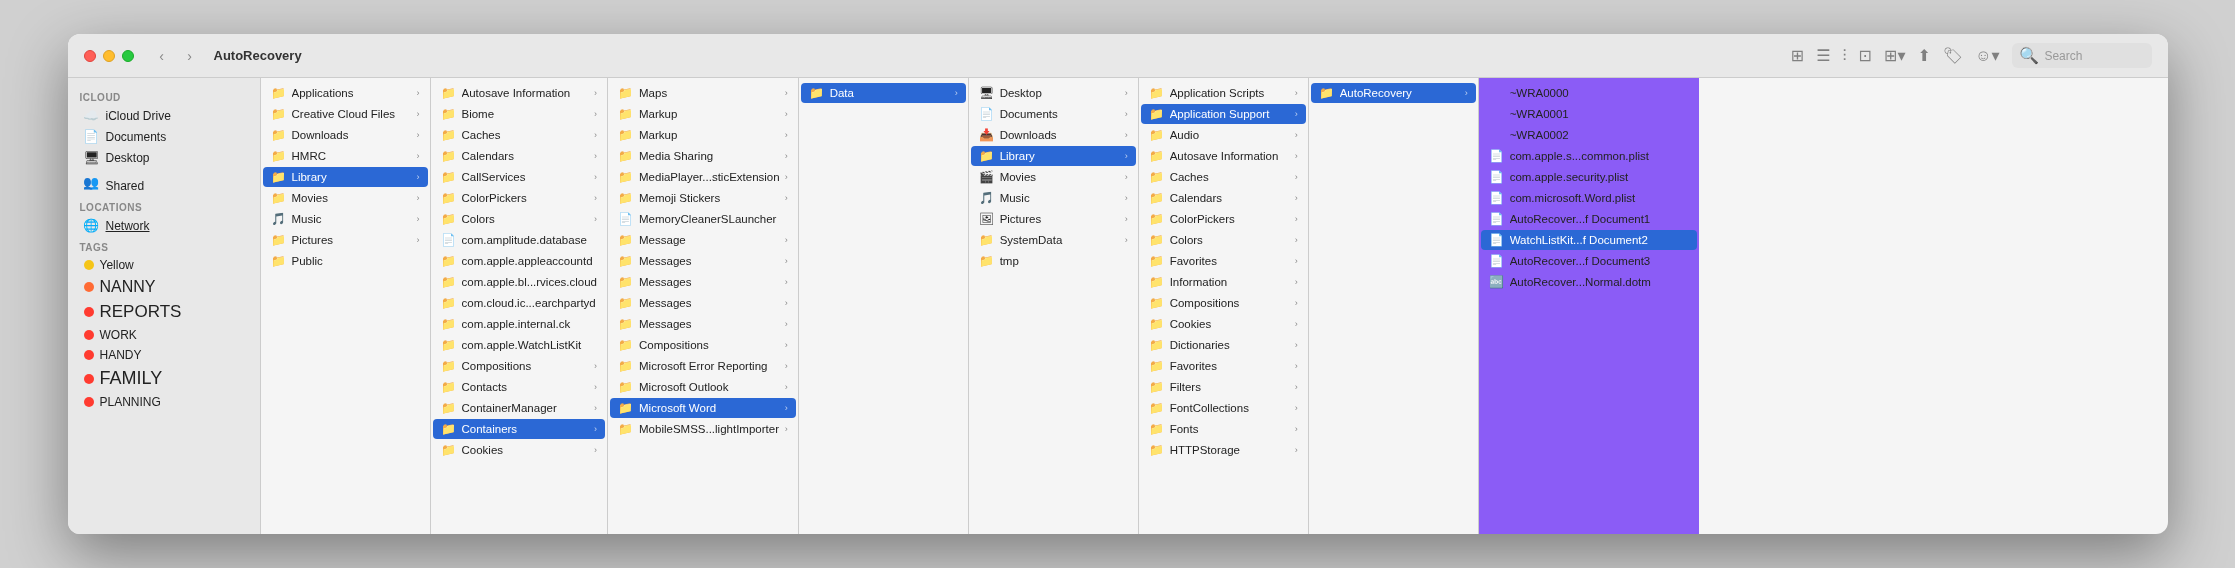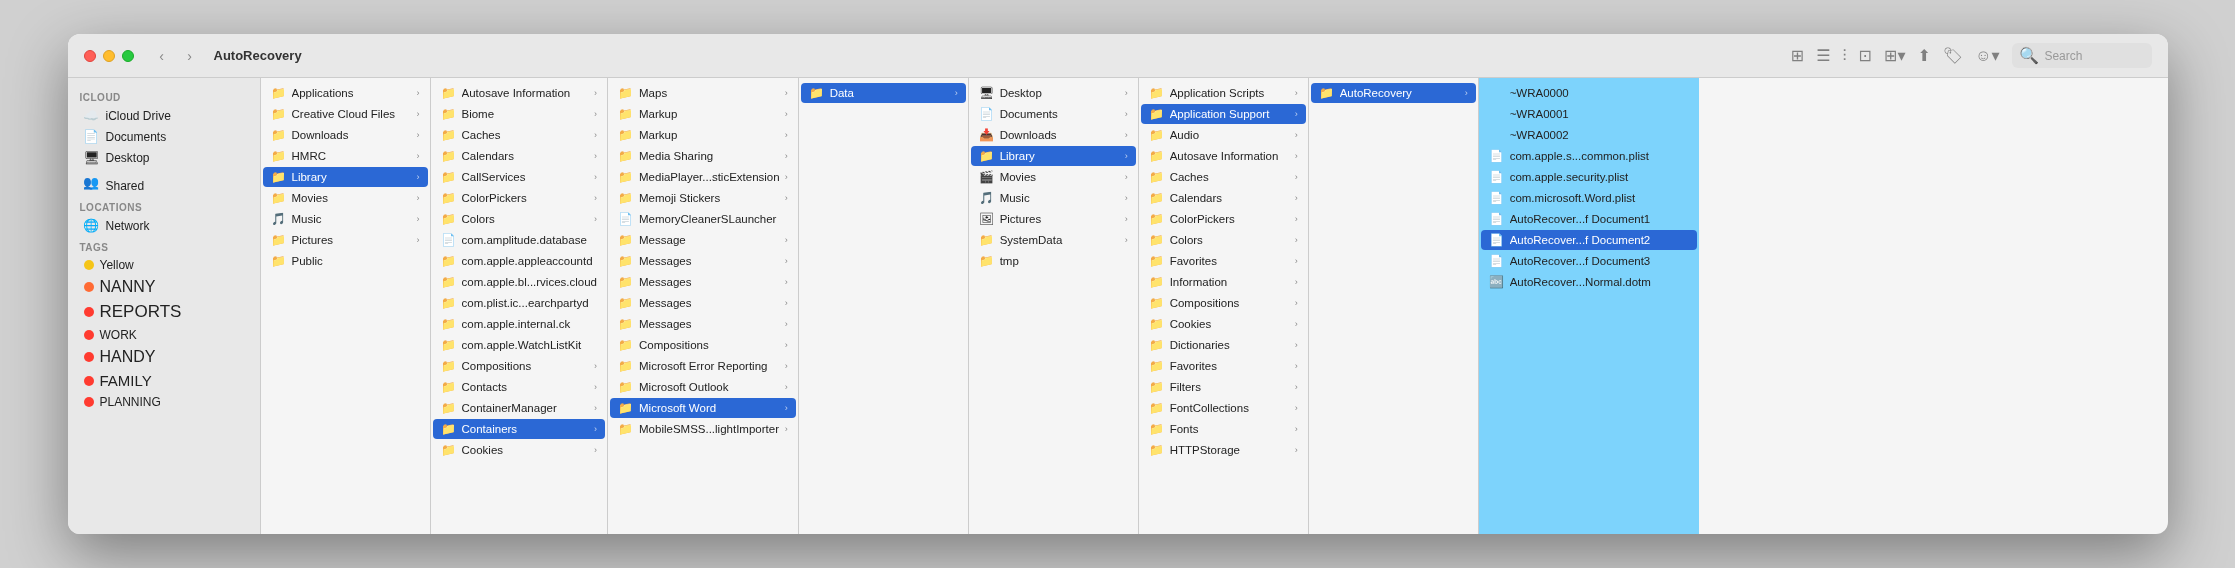--- a/index.html
+++ b/index.html
@@ -172,21 +172,21 @@
       color: #888;
       flex-shrink: 0;
     }
     .col-item.selected .arrow { color: rgba(255,255,255,0.7); }
     .col-item .item-icon { font-size: 12px; flex-shrink: 0; width: 16px; text-align: center; }
     .col-item .item-name {
       flex: 1;
       overflow: hidden;
       text-overflow: ellipsis;
     }
-    .last-column { min-width: 220px !important; max-width: 260px !important; background: #7dd3fc; }
+    .last-column { min-width: 220px !important; max-width: 260px !important; background: #8b5cf6; }
   </style>
 </head>
 <body>
 
 <div class="window">
 
   <div class="titlebar">
     <div class="traffic-lights">
       <div class="traffic-light close"></div>
       <div class="traffic-light minimize"></div>
@@ -229,46 +229,46 @@
           <span class="sidebar-icon">🖥</span>
           <span style="font-size: 12px;">Desktop</span>
         </div>
         <div class="sidebar-item">
           <span class="sidebar-icon">👥</span>
           <span style="font-size: 12px; margin-top: 8px;">Shared</span>
         </div>
         <div class="sidebar-section-label">Locations</div>
         <div class="sidebar-item">
           <span class="sidebar-icon">🌐</span>
-          <span style="font-size: 12px;">Network</span>
+          <span style="font-size: 12px; text-decoration: underline;">Network</span>
         </div>
         <div class="sidebar-section-label">Tags</div>
         <div class="sidebar-item">
           <div class="tag-dot" style="background-color: rgb(245, 197, 24);"></div>
           <span style="font-size: 12px; text-align: right;">Yellow</span>
         </div>
         <div class="sidebar-item">
           <div class="tag-dot" style="background-color: rgb(255, 107, 53);"></div>
           <span style="font-size: 16px;">NANNY</span>
         </div>
         <div class="sidebar-item">
           <div class="tag-dot" style="background-color: rgb(255, 59, 48);"></div>
           <span style="font-size: 17px;">REPORTS</span>
         </div>
         <div class="sidebar-item">
           <div class="tag-dot" style="background-color: rgb(255, 59, 48);"></div>
           <span style="font-size: 12px;">WORK</span>
         </div>
         <div class="sidebar-item">
           <div class="tag-dot" style="background-color: rgb(255, 59, 48);"></div>
-          <span style="font-size: 16px;">HANDY</span>
+          <span style="font-size: 12px;">HANDY</span>
         </div>
         <div class="sidebar-item">
           <div class="tag-dot" style="background-color: rgb(255, 59, 48);"></div>
-          <span style="font-size: 15px;">FAMILY</span>
+          <span style="font-size: 18px;">FAMILY</span>
         </div>
         <div class="sidebar-item">
           <div class="tag-dot" style="background-color: rgb(255, 59, 48);"></div>
           <span style="font-size: 12px;">PLANNING</span>
         </div>
       </div>
 
     <div class="columns-container" id="columns-el">
         <div class="column" style="padding-top: 4px;">
           <div class="col-item">
@@ -359,21 +359,21 @@
           <div class="col-item">
             <span class="item-icon">📁</span>
             <span class="item-name">com.apple.appleaccountd</span>
           </div>
           <div class="col-item">
             <span class="item-icon">📁</span>
             <span class="item-name">com.apple.bl...rvices.cloud</span>
           </div>
           <div class="col-item">
             <span class="item-icon">📁</span>
-            <span class="item-name">com.plist.ic...earchpartyd</span>
+            <span class="item-name">com.cloud.ic...earchpartyd</span>
           </div>
           <div class="col-item">
             <span class="item-icon">📁</span>
             <span class="item-name">com.apple.internal.ck</span>
           </div>
           <div class="col-item">
             <span class="item-icon">📁</span>
             <span class="item-name">com.apple.WatchListKit</span>
           </div>
           <div class="col-item">
@@ -664,21 +664,21 @@
           <div class="col-item">
             <span class="item-icon">📄</span>
             <span class="item-name">com.microsoft.Word.plist</span>
           </div>
           <div class="col-item">
             <span class="item-icon">📄</span>
             <span class="item-name">AutoRecover...f Document1</span>
           </div>
           <div class="col-item selected">
             <span class="item-icon">📄</span>
-            <span class="item-name">AutoRecover...f Document2</span>
+            <span class="item-name">WatchListKit...f Document2</span>
           </div>
           <div class="col-item">
             <span class="item-icon">📄</span>
             <span class="item-name">AutoRecover...f Document3</span>
           </div>
           <div class="col-item">
             <span class="item-icon">🔤</span>
             <span class="item-name">AutoRecover...Normal.dotm</span>
           </div>
         </div>

